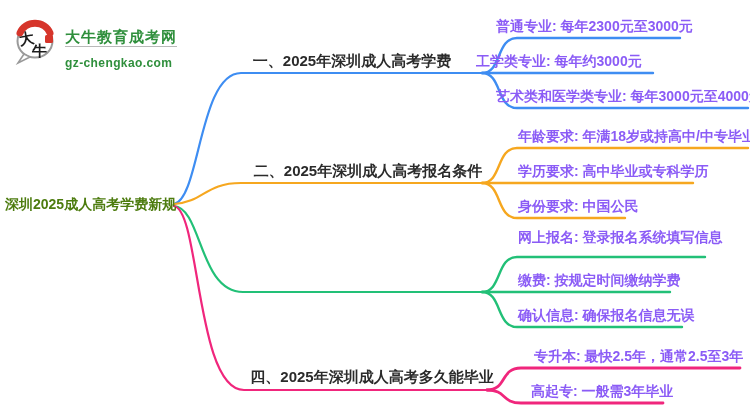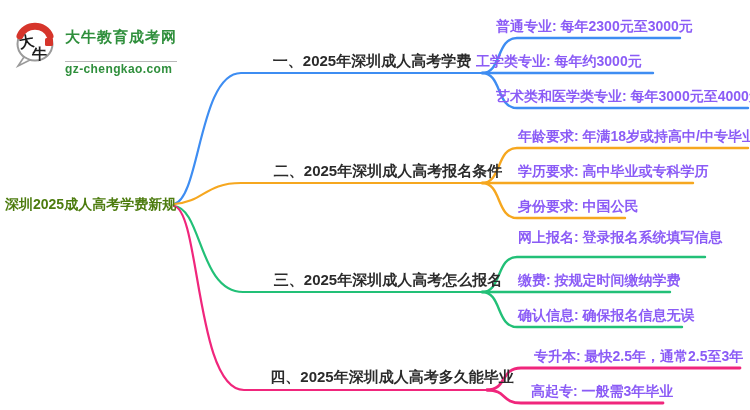--- a/index.html
+++ b/index.html
@@ -6,27 +6,27 @@
   body{width:750px;height:410px;overflow:hidden;font-family:"Liberation Sans","DejaVu Sans",sans-serif;}
   .stage{position:relative;width:750px;height:410px;background:#fff;}
   .connectors{position:absolute;left:0;top:0;width:750px;height:410px;}
   .connectors path{fill:none;stroke-linecap:round;}
   .trunk{stroke-width:2.2;}
   .leafline{stroke-width:2.4;}
   .leafline.pink{stroke-width:2.8;}
 
   .txt{position:absolute;white-space:nowrap;color:#2e2e2e;}
   .root-label{left:5px;top:196px;font-size:14px;font-weight:700;color:#4d7c0f;}
-  .branch-label{font-size:15px;font-weight:700;transform:translateX(-50%);color:#2b2b2b;margin-left:20px;}
+  .branch-label{font-size:15px;font-weight:700;transform:translateX(-50%);color:#2b2b2b;}
   .leaf-label{font-size:14px;font-weight:600;color:#8b5cf6;}
 
   .logo{position:absolute;left:12px;top:9px;display:flex;align-items:center;gap:7px;}
   .logo-text{display:flex;flex-direction:column;}
   .logo-title{font-size:15px;font-weight:800;letter-spacing:1px;line-height:17px;margin-top:19px;}
-  .logo-sub{font-size:12px;font-weight:700;letter-spacing:0.4px;line-height:13px;border-top:1.5px solid #b9b9b9;margin-top:16px;padding-top:1px;}
+  .logo-sub{font-size:12px;font-weight:700;letter-spacing:0.4px;line-height:13px;border-top:1.5px solid #b9b9b9;margin-top:1px;padding-top:10px;}
 </style>
 </head>
 <body>
 
 <div class="stage">
 
   <svg class="connectors" viewBox="0 0 750 410">
 
     <path class="trunk" d="M174,204 C200,199 199,73 241,73 L482,73" style="stroke: rgb(62, 141, 242);"></path>
     <path class="trunk" d="M174,204 C204,202 205,183 241,183 L482,183" style="stroke: rgb(246, 167, 31);"></path>
@@ -61,21 +61,20 @@
     <div class="logo-text">
       <div class="logo-title" style="color: rgb(47, 143, 60);">大牛教育成考网</div>
       <div class="logo-sub" style="color: rgb(47, 143, 60);">gz-chengkao.com</div>
     </div>
   </div>
 
   <div class="txt root-label">深圳2025成人高考学费新规</div>
 
   <div class="txt branch-label" style="left:352px;top:52px">一、2025年深圳成人高考学费</div>
   <div class="txt branch-label" style="left:368px;top:162px">二、2025年深圳成人高考报名条件</div>
-  <div class="txt branch-label" style="left:368px;top:271px">三、2025年深圳成人高考怎么报名</div>
   <div class="txt branch-label" style="left:372px;top:368px">四、2025年深圳成人高考多久能毕业</div>
 
   <div class="txt leaf-label" style="left:496px;top:18px">普通专业: 每年2300元至3000元</div>
   <div class="txt leaf-label" style="left:476px;top:53px">工学类专业: 每年约3000元</div>
   <div class="txt leaf-label" style="left:496px;top:88px">艺术类和医学类专业: 每年3000元至4000元</div>
 
   <div class="txt leaf-label" style="left:518px;top:128px">年龄要求: 年满18岁或持高中/中专毕业证</div>
   <div class="txt leaf-label" style="left:518px;top:163px">学历要求: 高中毕业或专科学历</div>
   <div class="txt leaf-label" style="left:518px;top:198px">身份要求: 中国公民</div>
 

